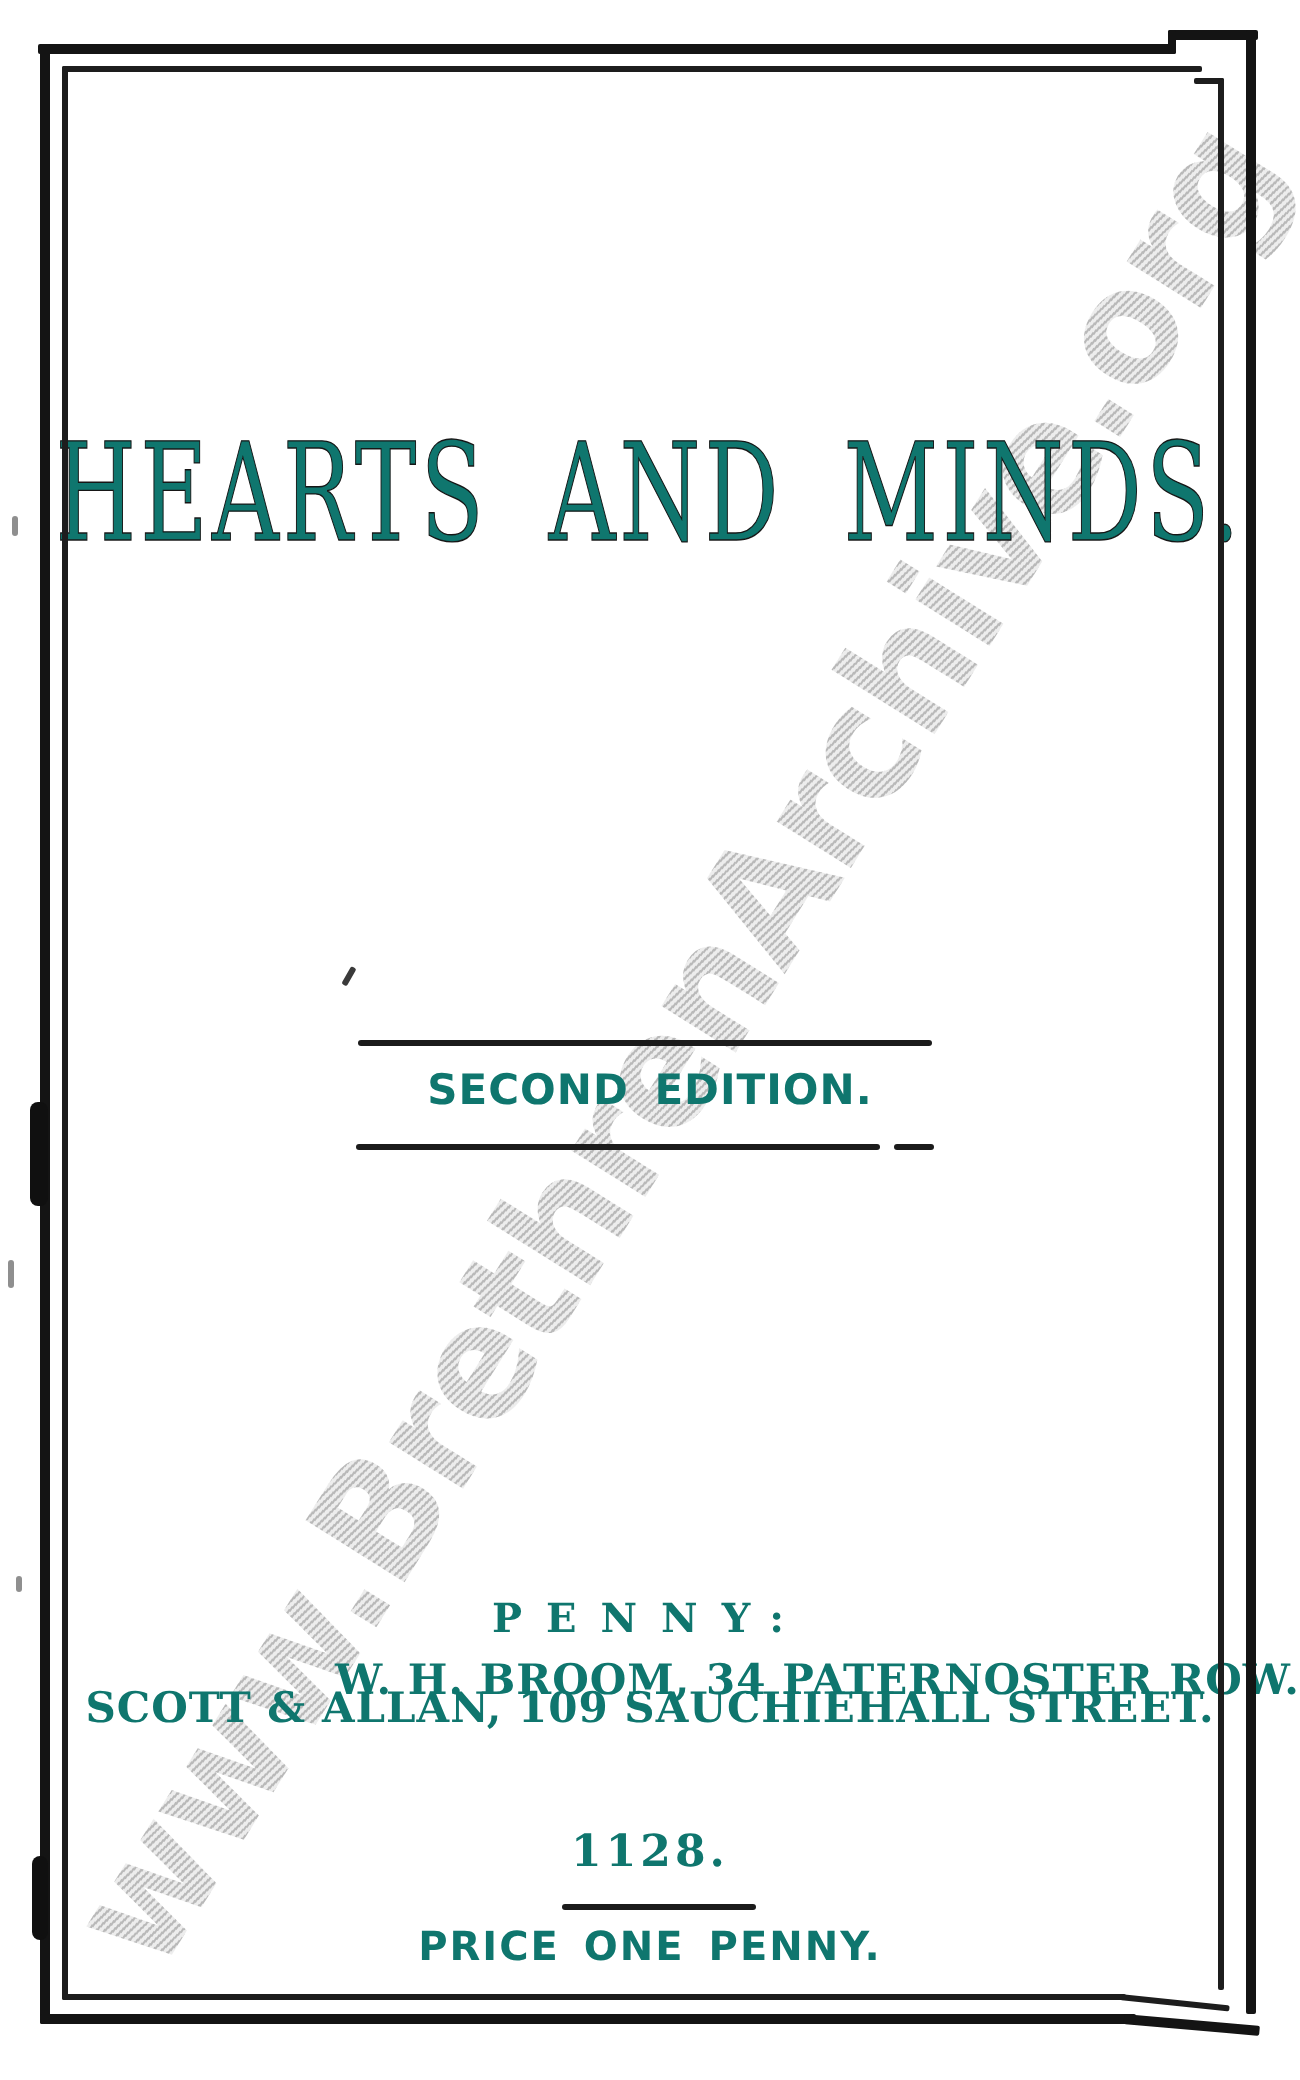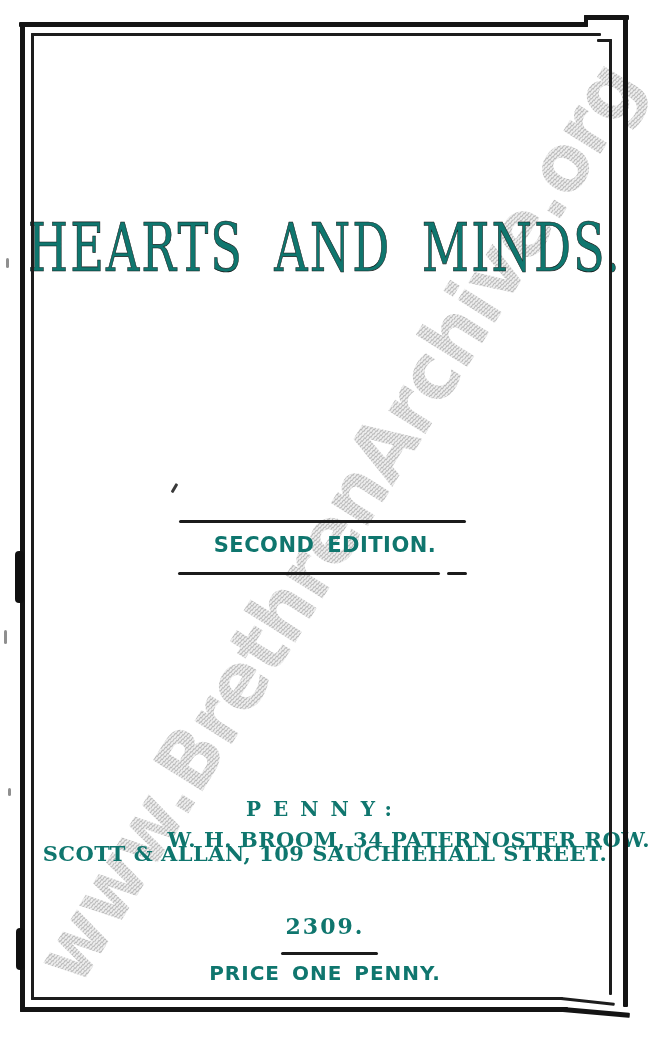--- a/index.html
+++ b/index.html
@@ -99,21 +99,21 @@
   <div class="abs row ink" style="top:799px;">
     <span class="imprint-city">PENNY:</span>
   </div>
   <div class="abs row ink" style="top:829px;justify-content:flex-end;">
     <span class="imprint-addr">W. H. BROOM, 34 PATERNOSTER ROW.</span>
   </div>
   <div class="abs row ink" style="top:843px;">
     <span class="imprint-addr">SCOTT &amp; ALLAN, 109 SAUCHIEHALL STREET.</span>
   </div>
   <div class="abs row ink" style="top:915px;">
-    <span class="imprint-year">2309.</span>
+    <span class="imprint-year">1128.</span>
   </div>
 
   <div class="abs rule" style="left:281px;top:952px;width:97px;height:3px;"></div>
   <div class="abs row ink" style="top:963px;">
     <span class="price-text">PRICE ONE PENNY.</span>
   </div>
 
   <div>
 
     <div class="abs bl" style="left:19px;top:22px;width:569px;height:5px;"></div>

